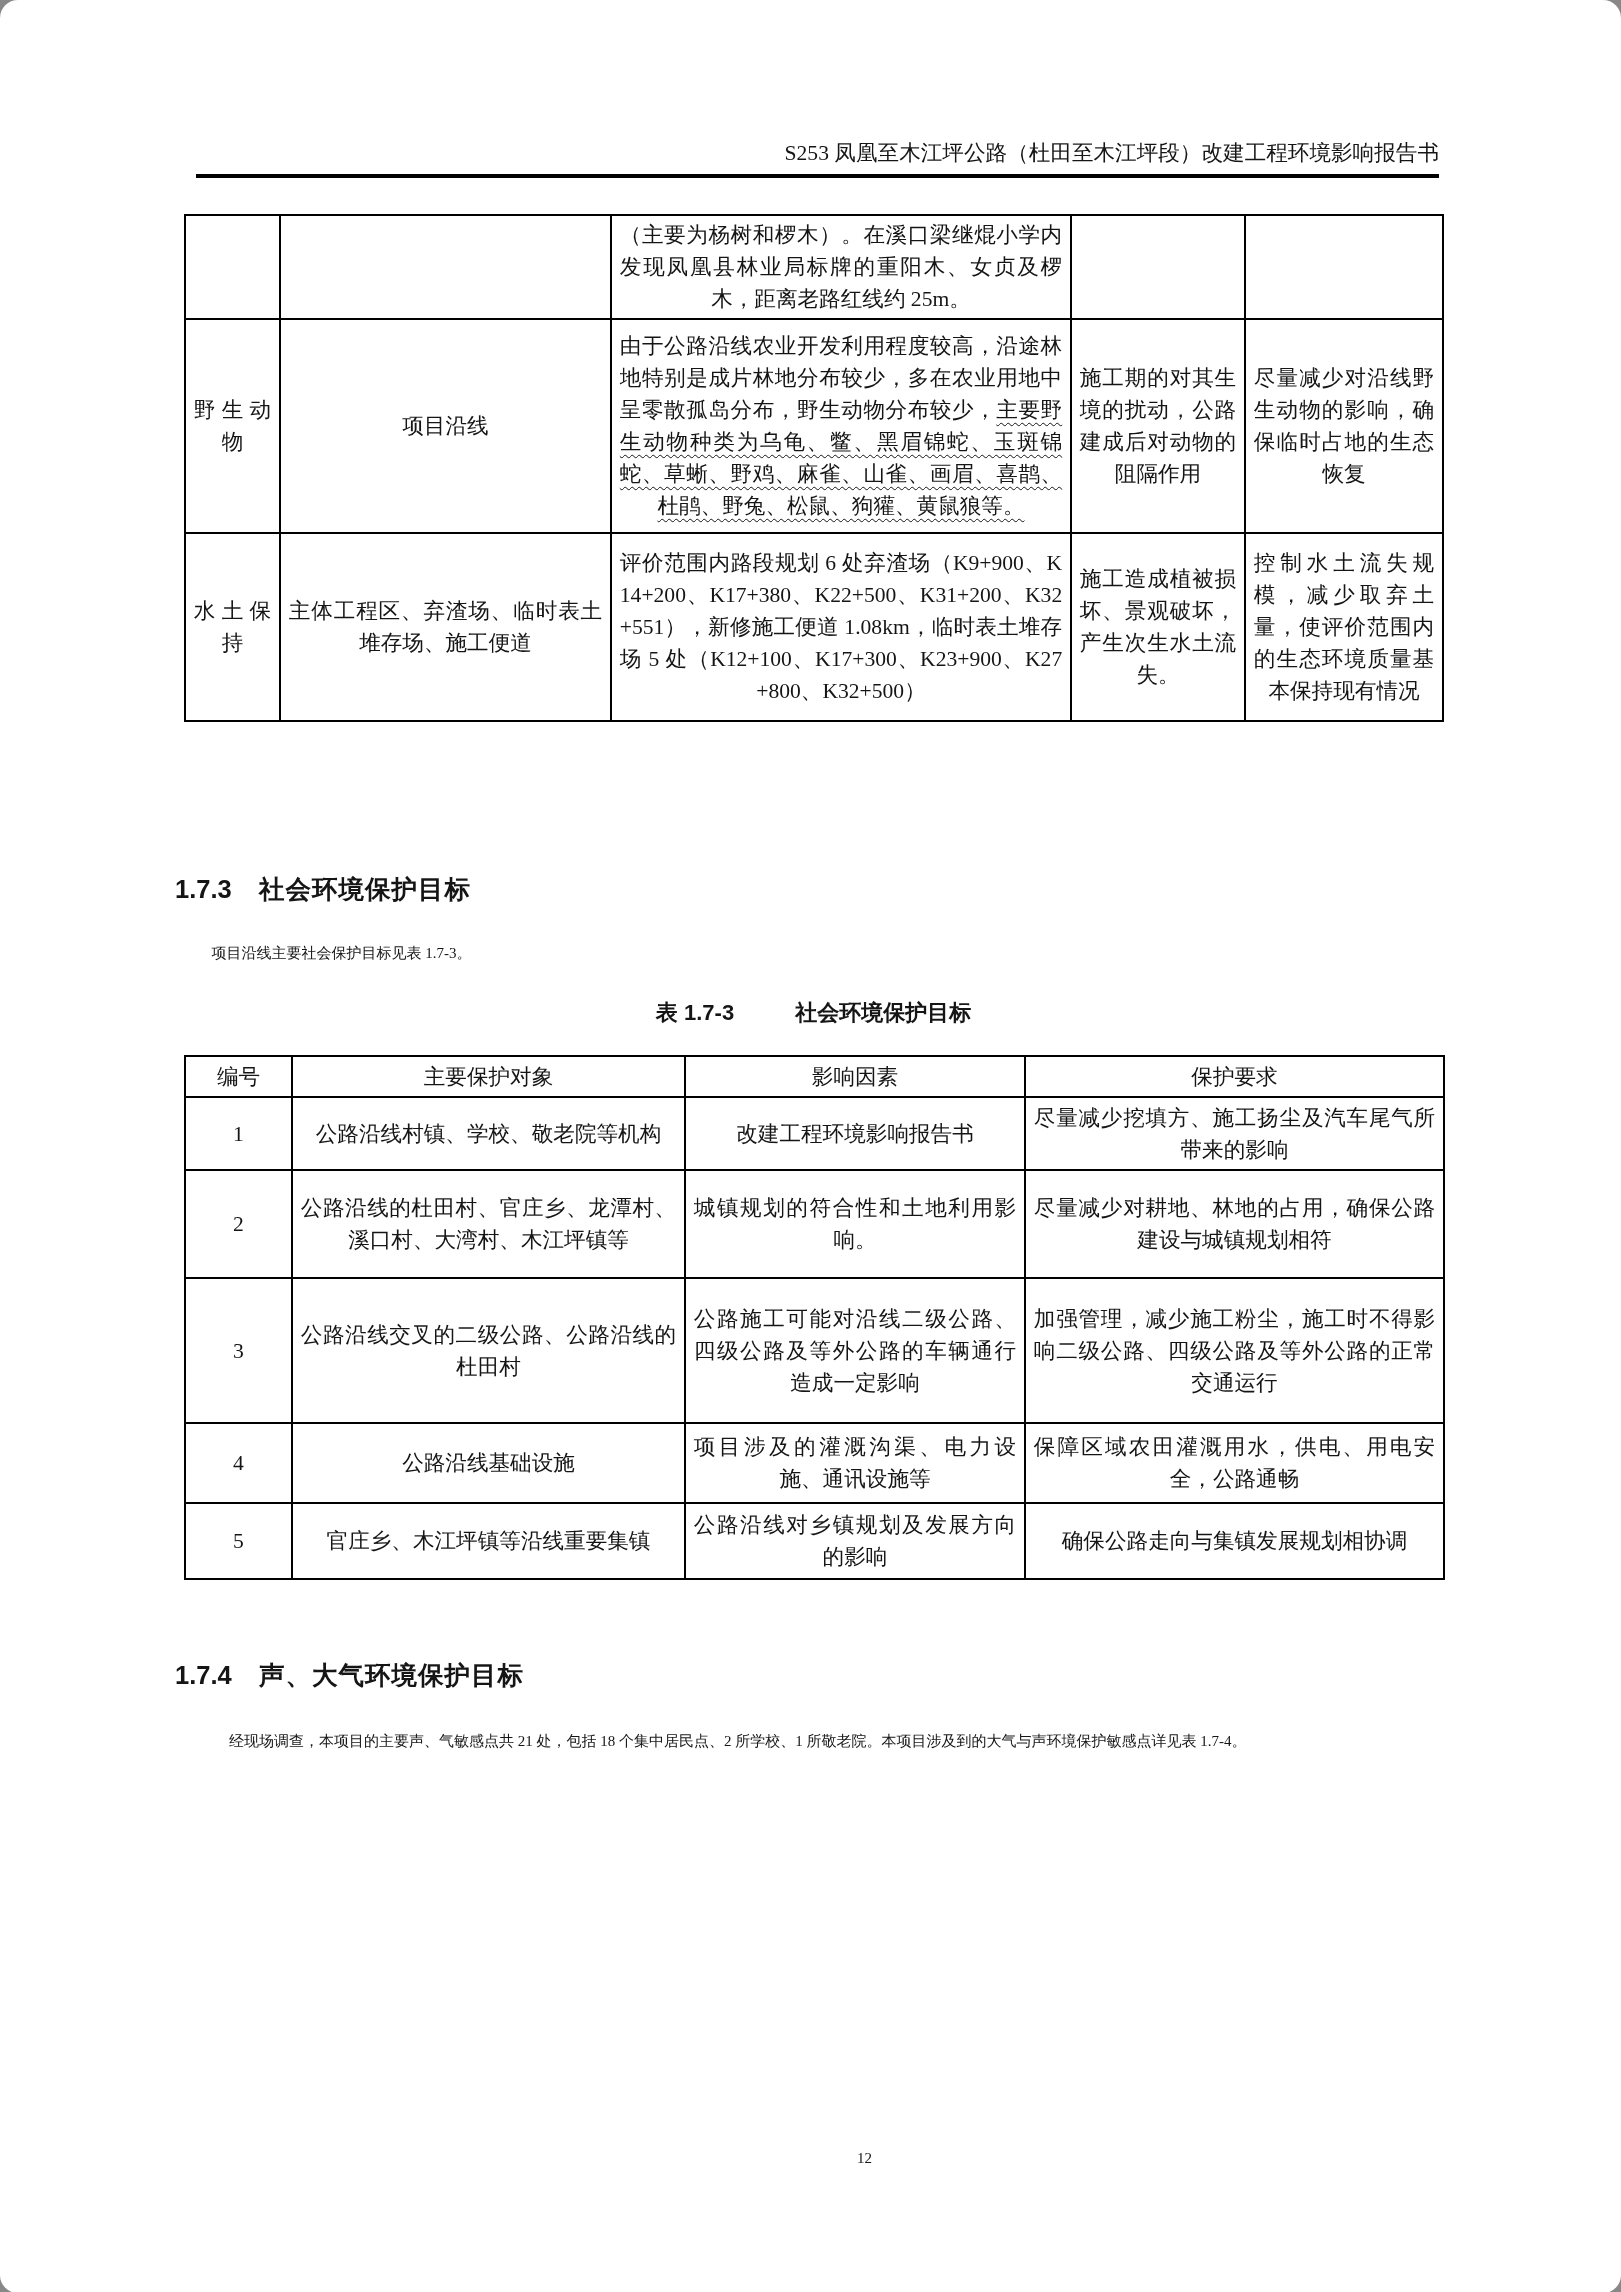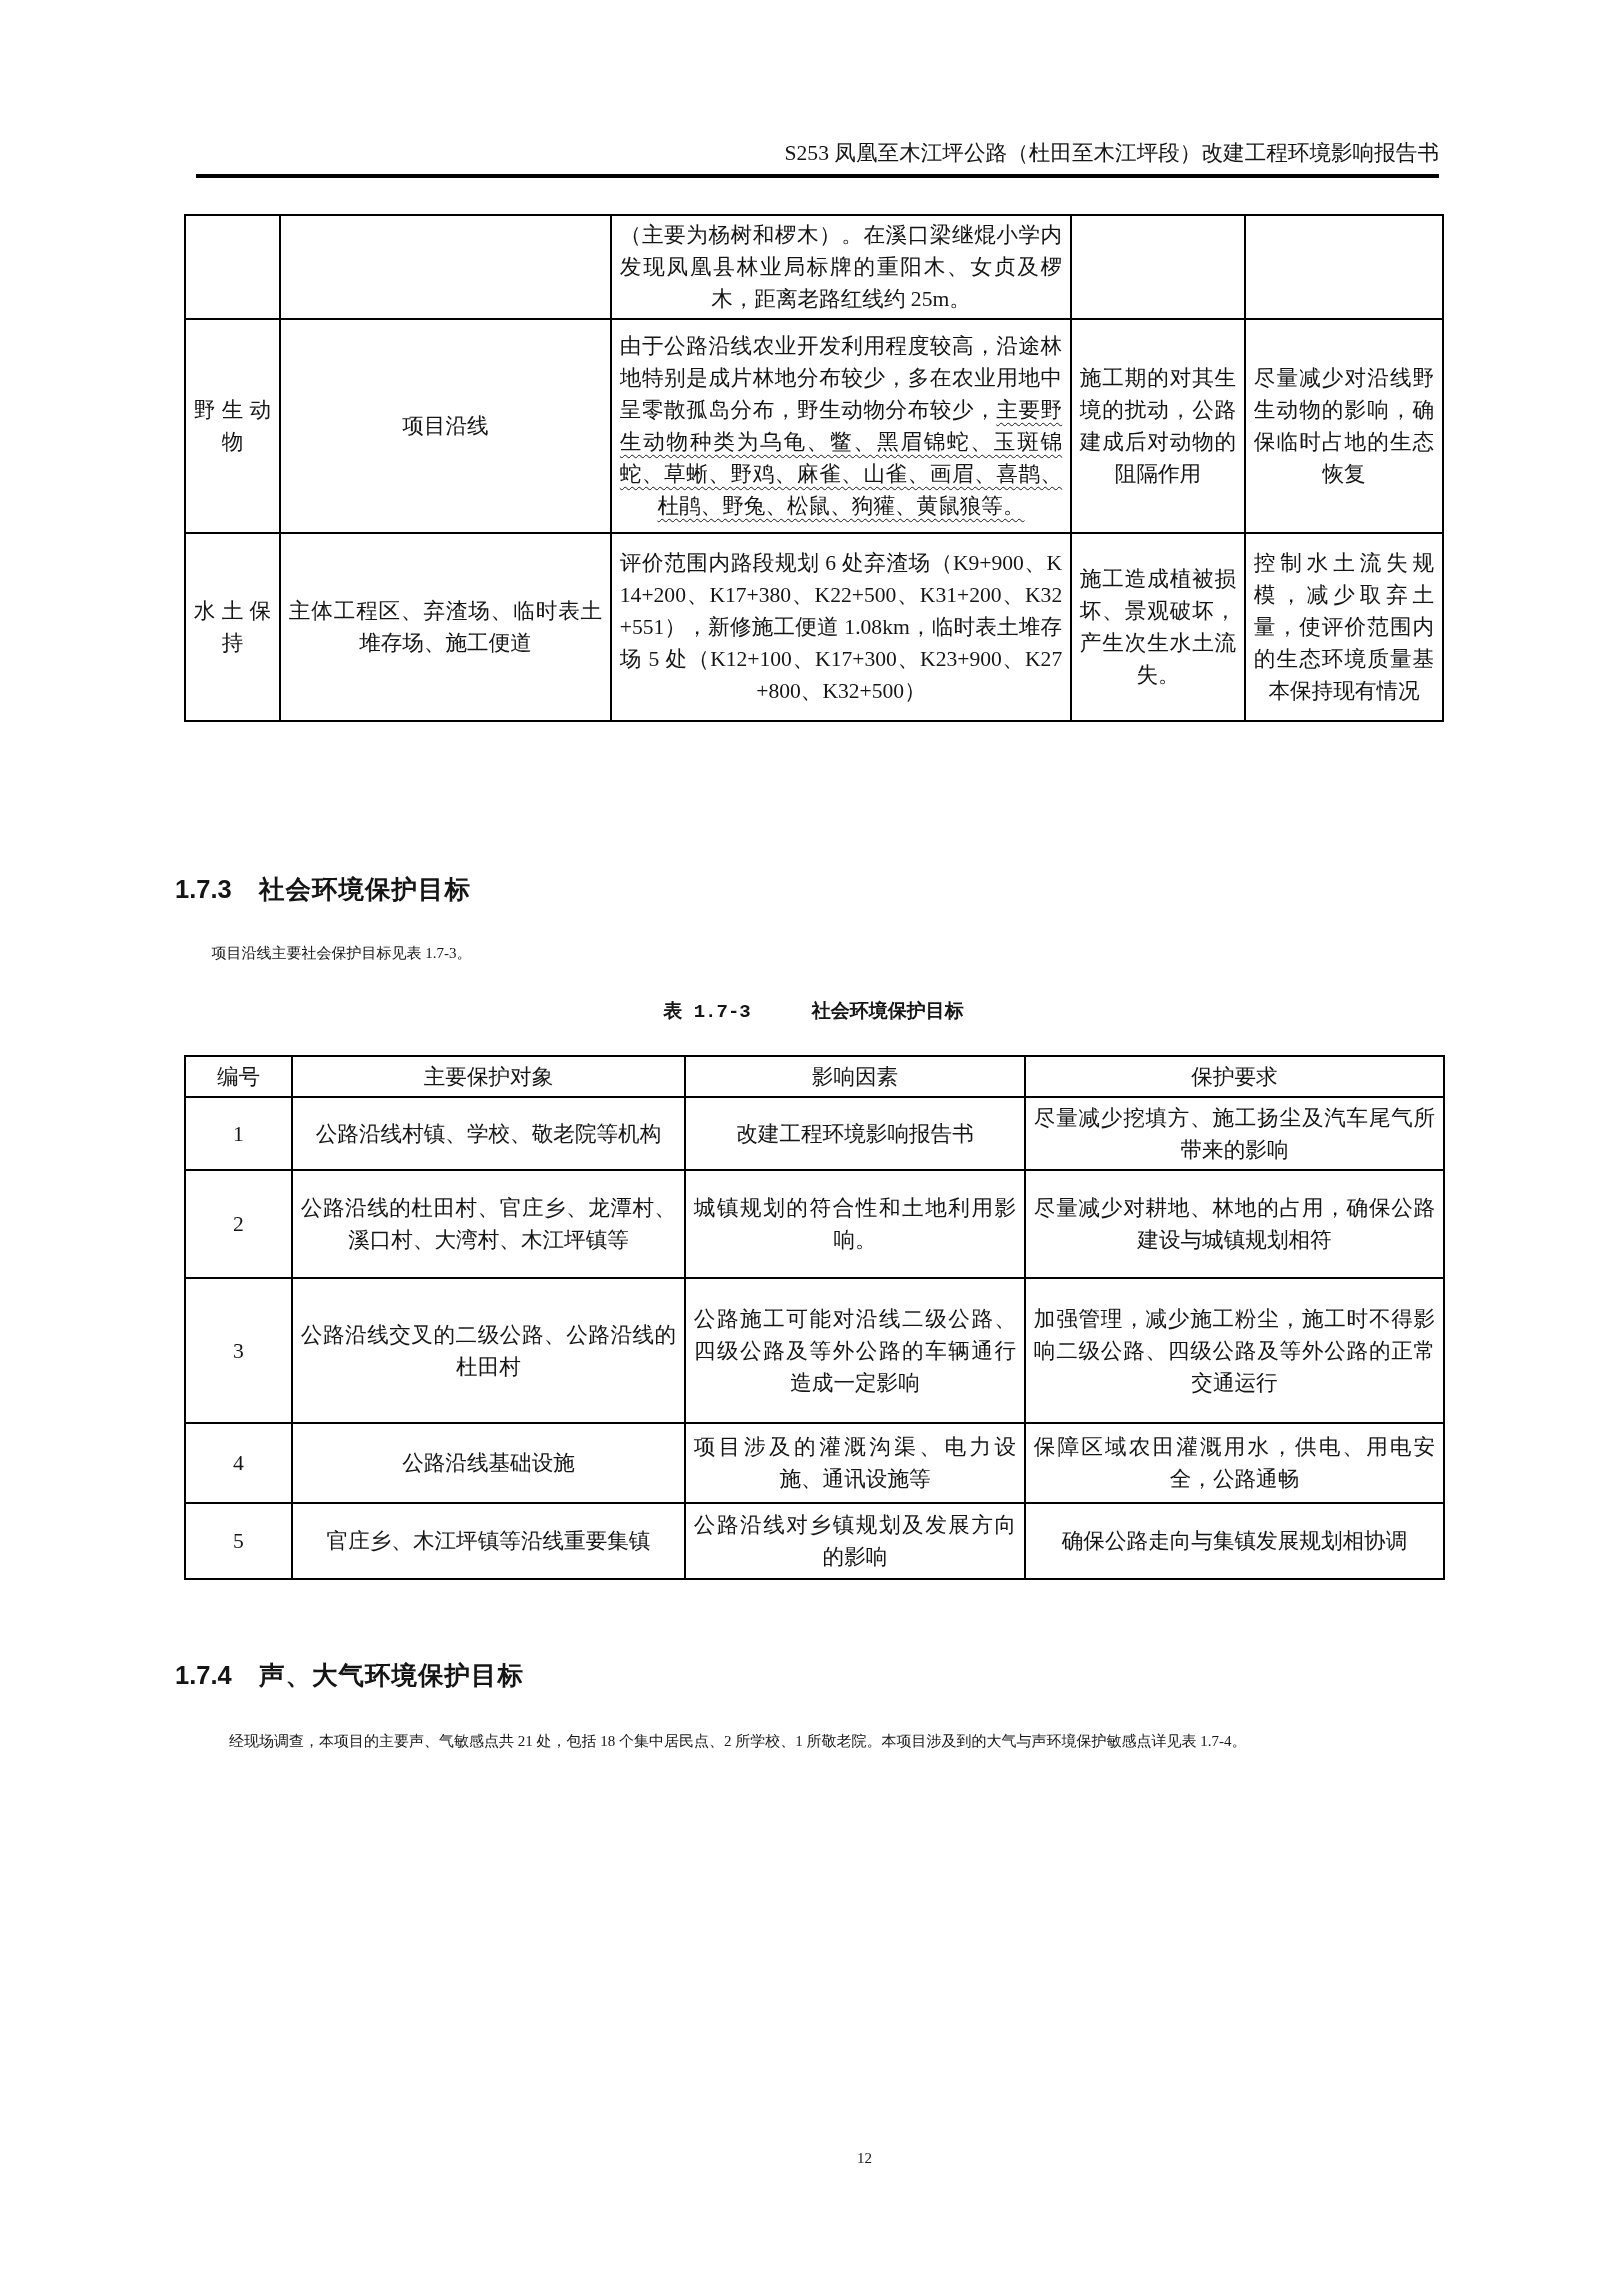--- a/index.html
+++ b/index.html
@@ -3,20 +3,21 @@
 <meta charset="utf-8">
 <style>
   html,body{margin:0;padding:0;background:#888;}
   .page{
     position:relative;
     width:1621px;height:2293px;
     background:#ffffff;
     font-family:"Liberation Serif","DejaVu Serif",serif;
     color:#151515;
     overflow:hidden;
+    border-radius:18px;
   }
   
   .doc-header{
     position:absolute;top:139px;left:196px;width:1243px;
     text-align:right;
     font-size:21.6px;line-height:29px;
     padding-bottom:5.9px;
     border-bottom:4.9px solid #000;
   }
   
@@ -57,22 +58,22 @@
   #sec174-heading{top:1659px;}
   .body-para{
     position:absolute;left:184px;width:1259px;
     font-size:15px;
   }
   #para173{top:937px;text-indent:27.4px;line-height:33px;}
   #para174{top:1695px;line-height:92px;text-indent:45px;text-align:justify;}
   .table-caption{
     position:absolute;top:996px;left:184px;width:1259px;
     text-align:center;
-    font-family:Liberation Mono, monospace;
-    font-weight:bold;font-size:19px;line-height:33px;
+    font-family:Liberation Sans, sans-serif;
+    font-weight:bold;font-size:22px;line-height:33px;
   }
   .table-caption .cap-label{margin-right:61px;}
   .page-number{
     position:absolute;top:2150px;left:235px;width:1259px;
     text-align:center;font-size:15px;
   }
 </style>
 </head>
 <body>
 

